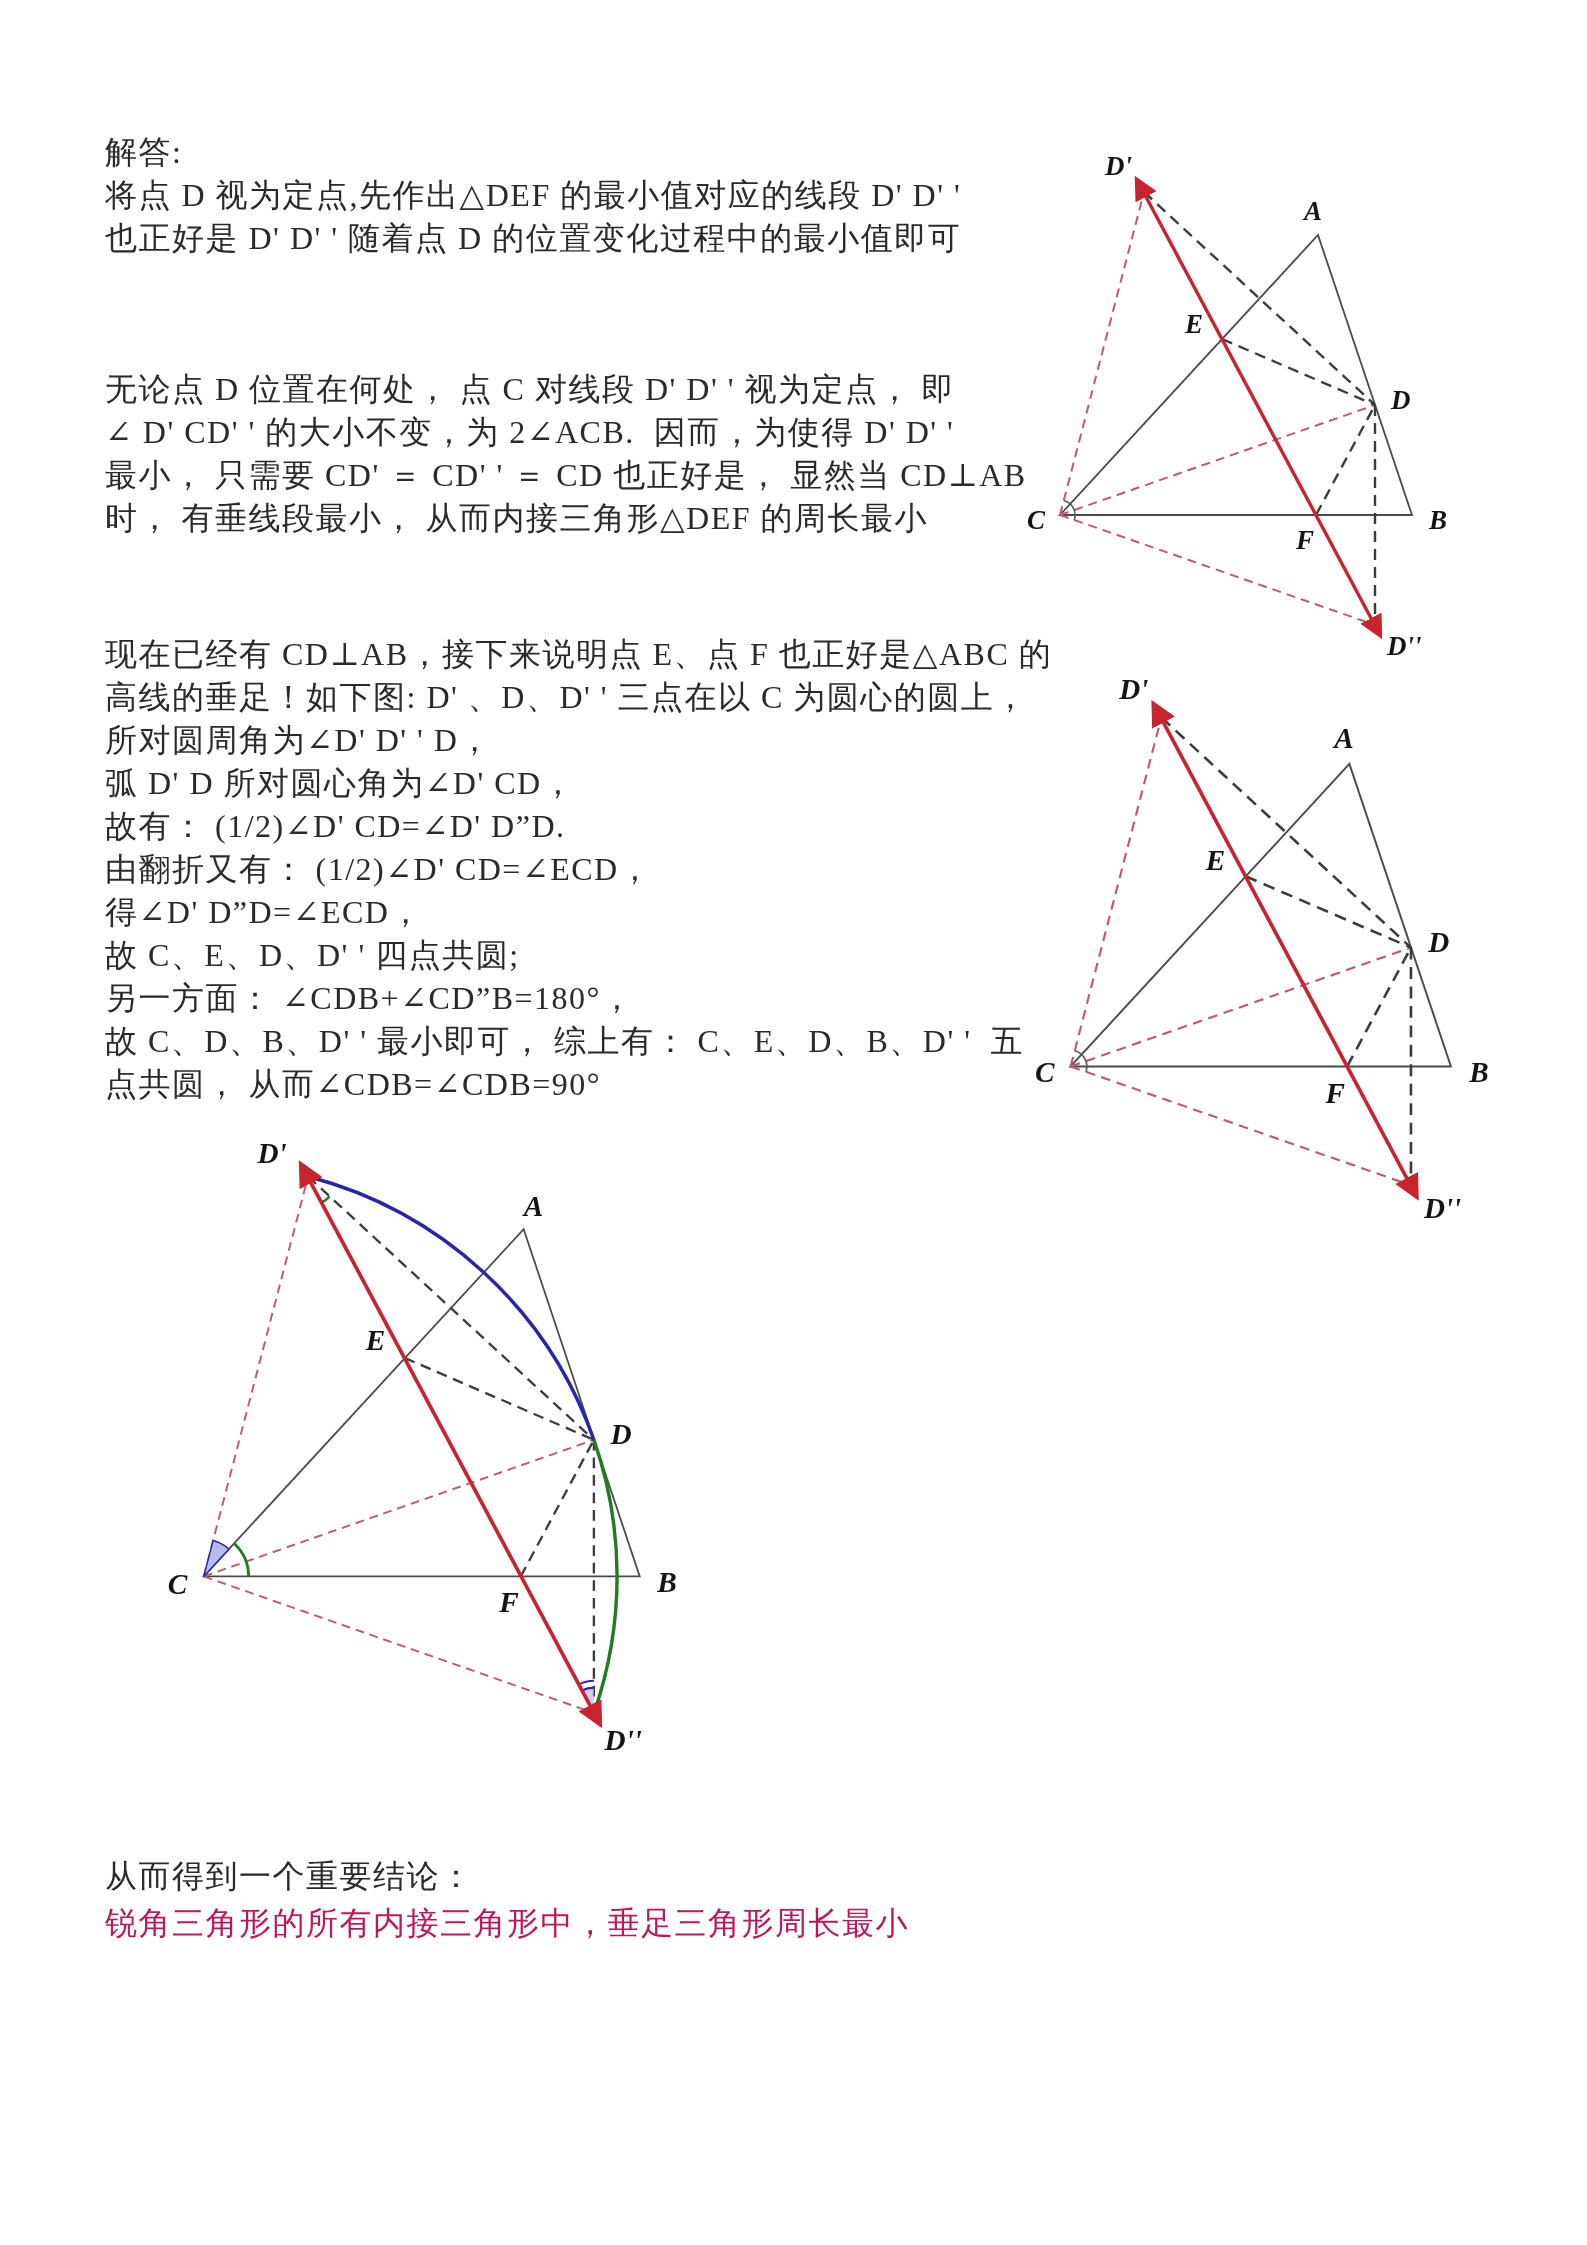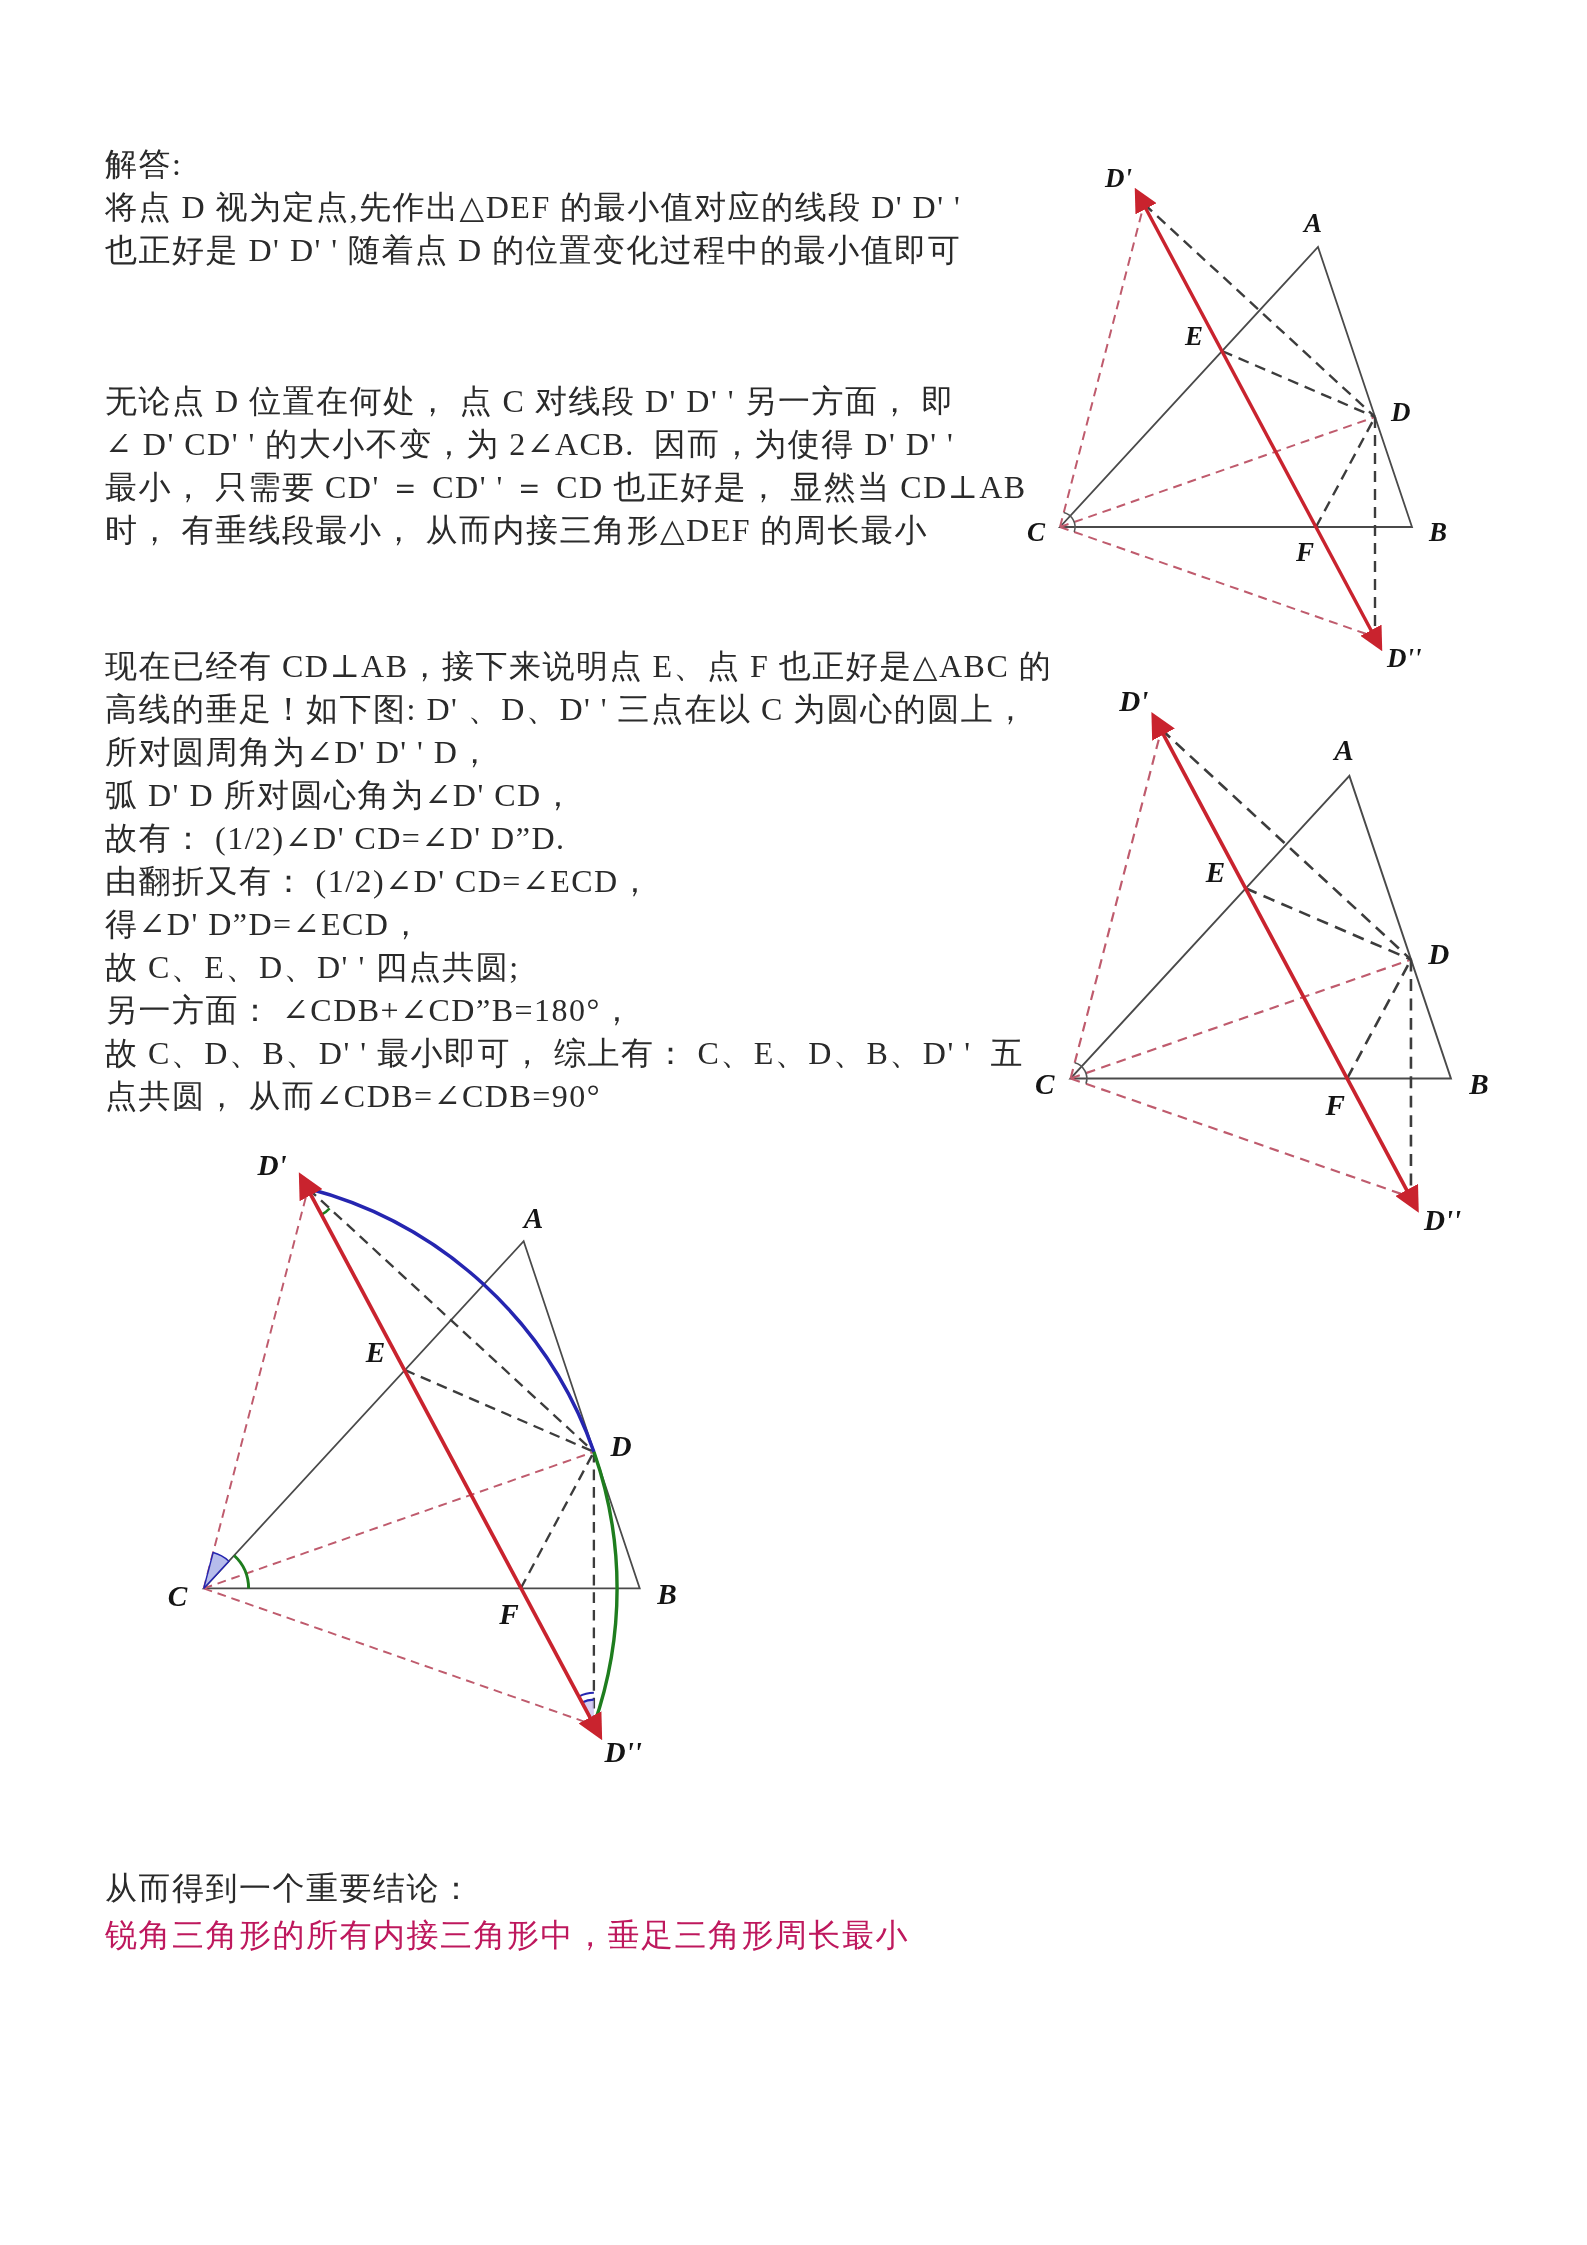--- a/index.html
+++ b/index.html
@@ -1,21 +1,21 @@
 <!DOCTYPE html>
 <html><head>
 <meta charset="utf-8">
 <style>
   html,body{margin:0;padding:0;}
   body{
     width:1587px;height:2245px;position:relative;background:#ffffff;
     font-family:"Liberation Serif","DejaVu Serif",serif;
     overflow:hidden;
   }
-  .page{position:absolute;inset:0;background:#ffffff;margin-top:12px;}
+  .page{position:absolute;inset:0;background:#ffffff;}
   .tblock{position:absolute;color:#222222;}
   .tline{
     font-size:32px;line-height:43px;white-space:pre;
     letter-spacing:1.5px;color:#2a2a2a;
   }
   .tline.big{line-height:47px;}
   .tline.red{color:#be185d;}
   .diagram{position:absolute;}
   .diagram text{
     font-family:"Liberation Serif","DejaVu Serif",serif;
@@ -29,21 +29,21 @@
 
 <div class="page">
 
   <div class="tblock" style="left:105px;top:131px">
     <div class="tline">解答:</div>
     <div class="tline">将点 D 视为定点,先作出△DEF 的最小值对应的线段 D' D' '</div>
     <div class="tline">也正好是 D' D' ' 随着点 D 的位置变化过程中的最小值即可</div>
   </div>
 
   <div class="tblock" style="left:105px;top:368px">
-    <div class="tline">无论点 D 位置在何处， 点 C 对线段 D' D' ' 另一方面， 即</div>
+    <div class="tline">无论点 D 位置在何处， 点 C 对线段 D' D' ' 视为定点， 即</div>
     <div class="tline">∠ D' CD' ' 的大小不变，为 2∠ACB.  因而，为使得 D' D' '</div>
     <div class="tline">最小， 只需要 CD' ＝ CD' ' ＝ CD 也正好是， 显然当 CD⊥AB</div>
     <div class="tline">时， 有垂线段最小， 从而内接三角形△DEF 的周长最小</div>
   </div>
 
   <div class="tblock" style="left:105px;top:633px">
     <div class="tline">现在已经有 CD⊥AB，接下来说明点 E、点 F 也正好是△ABC 的</div>
     <div class="tline">高线的垂足！如下图: D' 、D、D' ' 三点在以 C 为圆心的圆上，</div>
     <div class="tline">所对圆周角为∠D' D' ' D，</div>
     <div class="tline">弧 D' D 所对圆心角为∠D' CD，</div>

